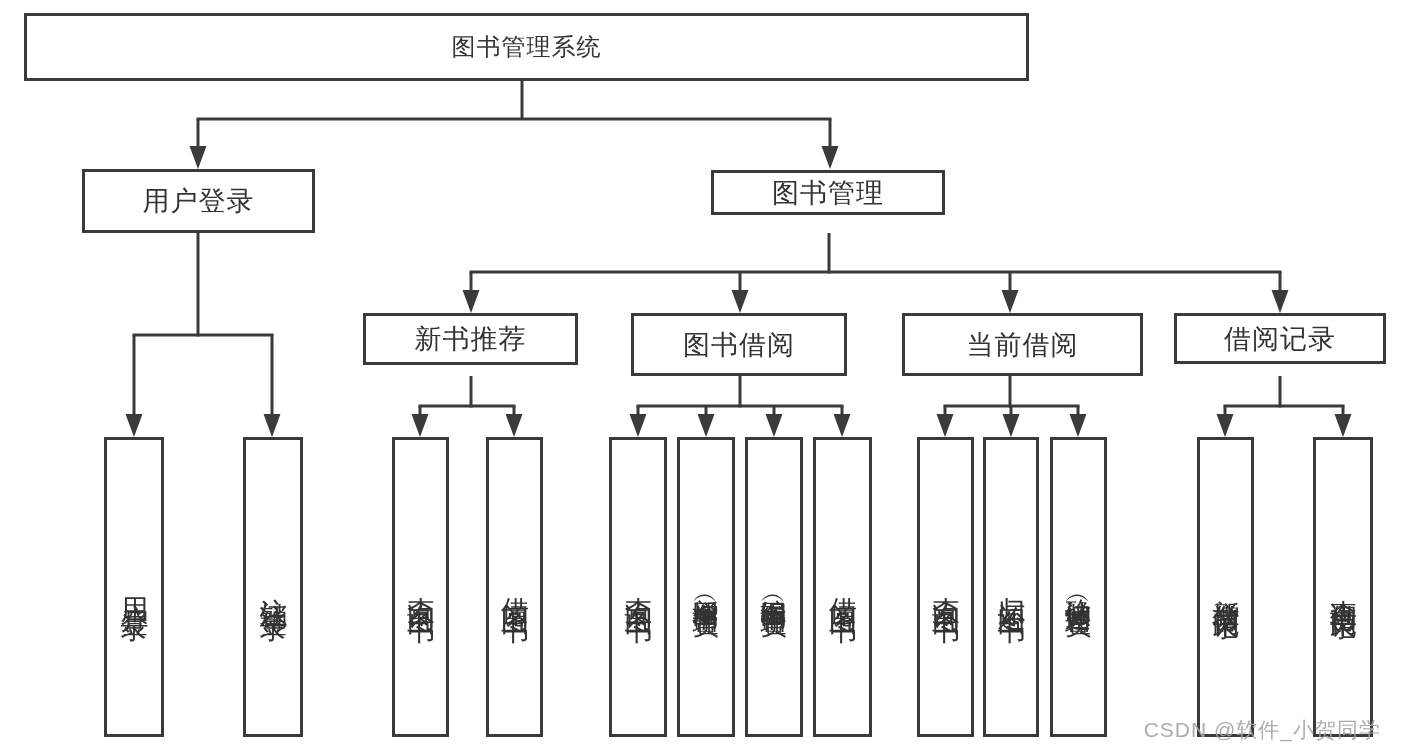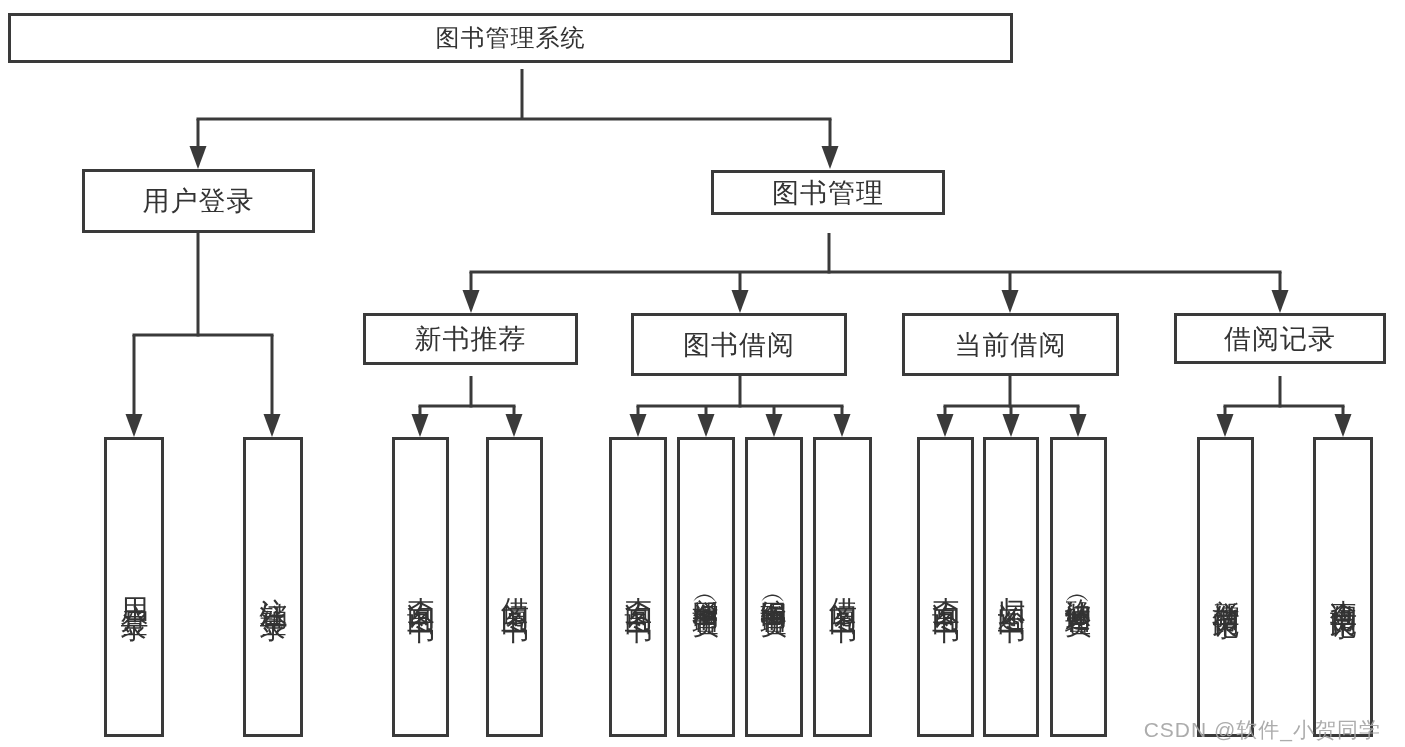--- a/index.html
+++ b/index.html
@@ -127,28 +127,28 @@
       <polygon points="765.5,414 782.5,414 774,437"></polygon>
       <polygon points="833.5,414 850.5,414 842,437"></polygon>
       <polygon points="936.5,414 953.5,414 945,437"></polygon>
       <polygon points="1002.5,414 1019.5,414 1011,437"></polygon>
       <polygon points="1069.5,414 1086.5,414 1078,437"></polygon>
       <polygon points="1216.5,414 1233.5,414 1225,437"></polygon>
       <polygon points="1334.5,414 1351.5,414 1343,437"></polygon>
     </g>
   </svg>
 
-  <div class="node node-root" style="left:8px;top:13px;width:1005px;height:50px">图书管理系统</div>
+  <div class="node node-root" style="left:24px;top:13px;width:1005px;height:68px">图书管理系统</div>
 
   <div class="node node-branch" style="left:82px;top:169px;width:233px;height:64px">用户登录</div>
   <div class="node node-branch" style="left:711px;top:170px;width:234px;height:45px">图书管理</div>
 
   <div class="node node-branch" style="left:363px;top:313px;width:215px;height:52px">新书推荐</div>
   <div class="node node-branch" style="left:631px;top:313px;width:216px;height:63px">图书借阅</div>
-  <div class="node node-branch" style="left:902px;top:313px;width:217px;height:63px">当前借阅</div>
+  <div class="node node-branch" style="left:902px;top:313px;width:241px;height:63px">当前借阅</div>
   <div class="node node-branch" style="left:1174px;top:313px;width:212px;height:51px">借阅记录</div>
 
   <div class="leaf" style="left:104px;width:60px">
     <span class="vtext">用户登录</span>
   </div>
   <div class="leaf" style="left:243px;width:60px">
     <span class="vtext">注销登录</span>
   </div>
 
   <div class="leaf" style="left:392px;width:57px">

